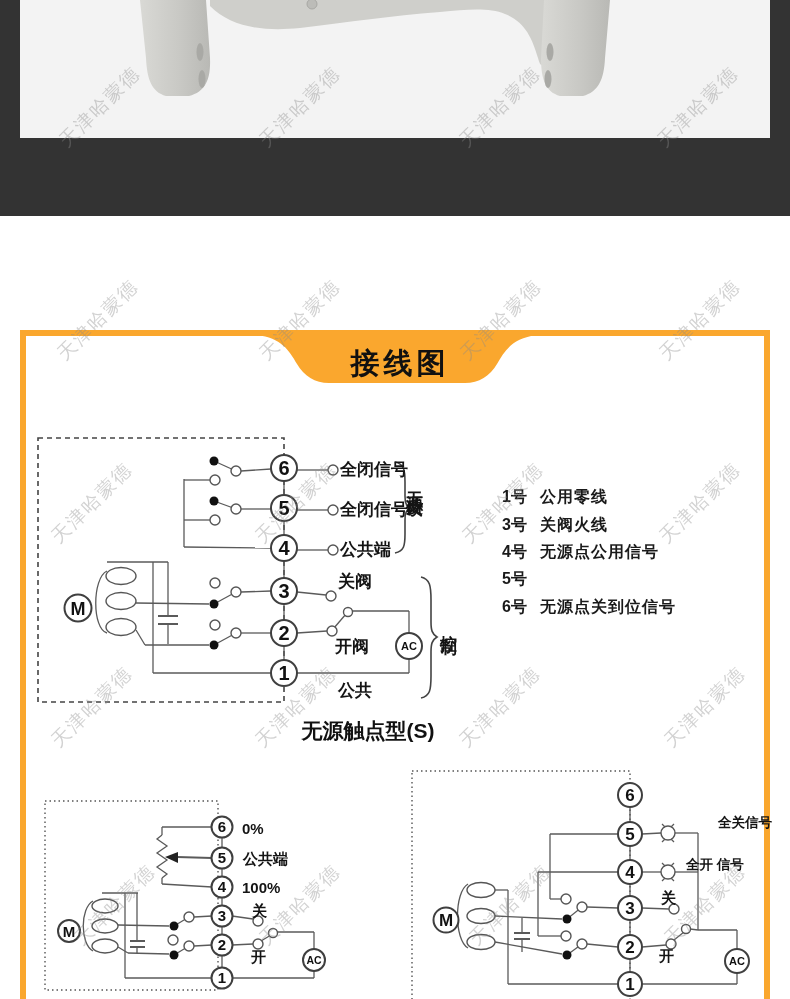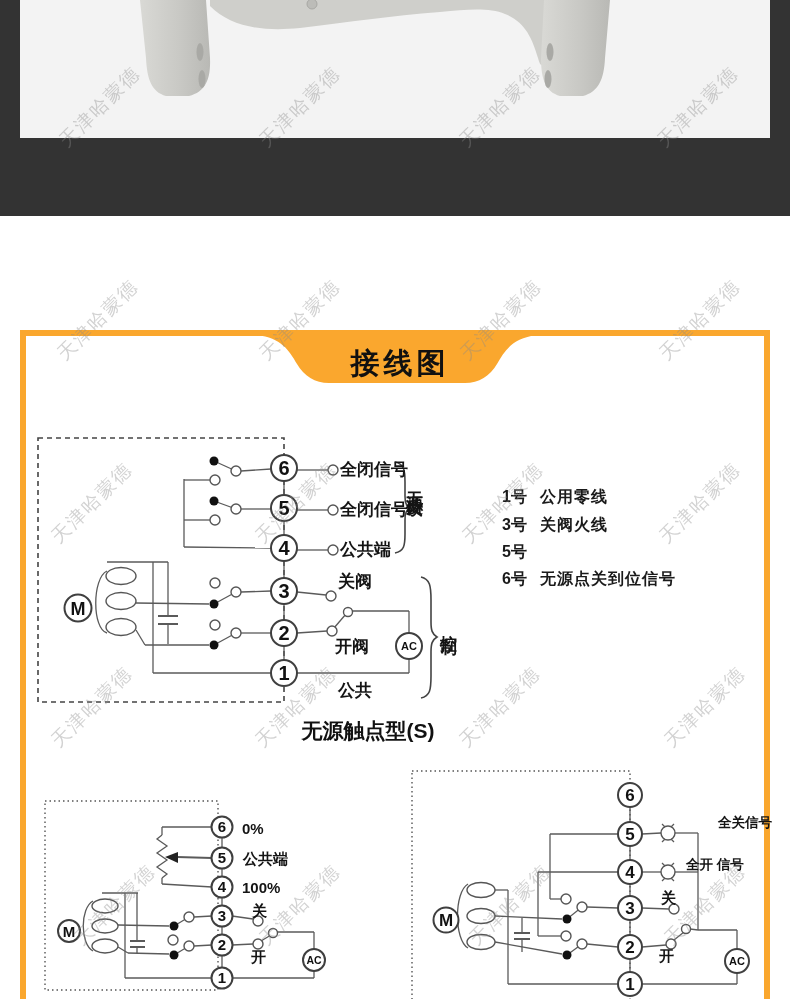--- a/index.html
+++ b/index.html
@@ -182,20 +182,24 @@
   <div class="legend">
     <div class="legend-row">
       <span class="legend-num">1号</span>
       <span class="legend-label">公用零线</span>
     </div>
     <div class="legend-row">
       <span class="legend-num">3号</span>
       <span class="legend-label">关阀火线</span>
     </div>
     <div class="legend-row">
+      <span class="legend-num">4号</span>
+      <span class="legend-label">无源点公用信号</span>
+    </div>
+    <div class="legend-row">
       <span class="legend-num">5号</span>
     </div>
     <div class="legend-row">
       <span class="legend-num">6号</span>
       <span class="legend-label">无源点关到位信号</span>
     </div>
   </div>
 
   <svg class="dsvg" style="left:40px;top:795px;" width="300" height="204" viewBox="40 795 300 204">
     <rect x="45" y="801" width="173" height="189" class="dots"></rect>

